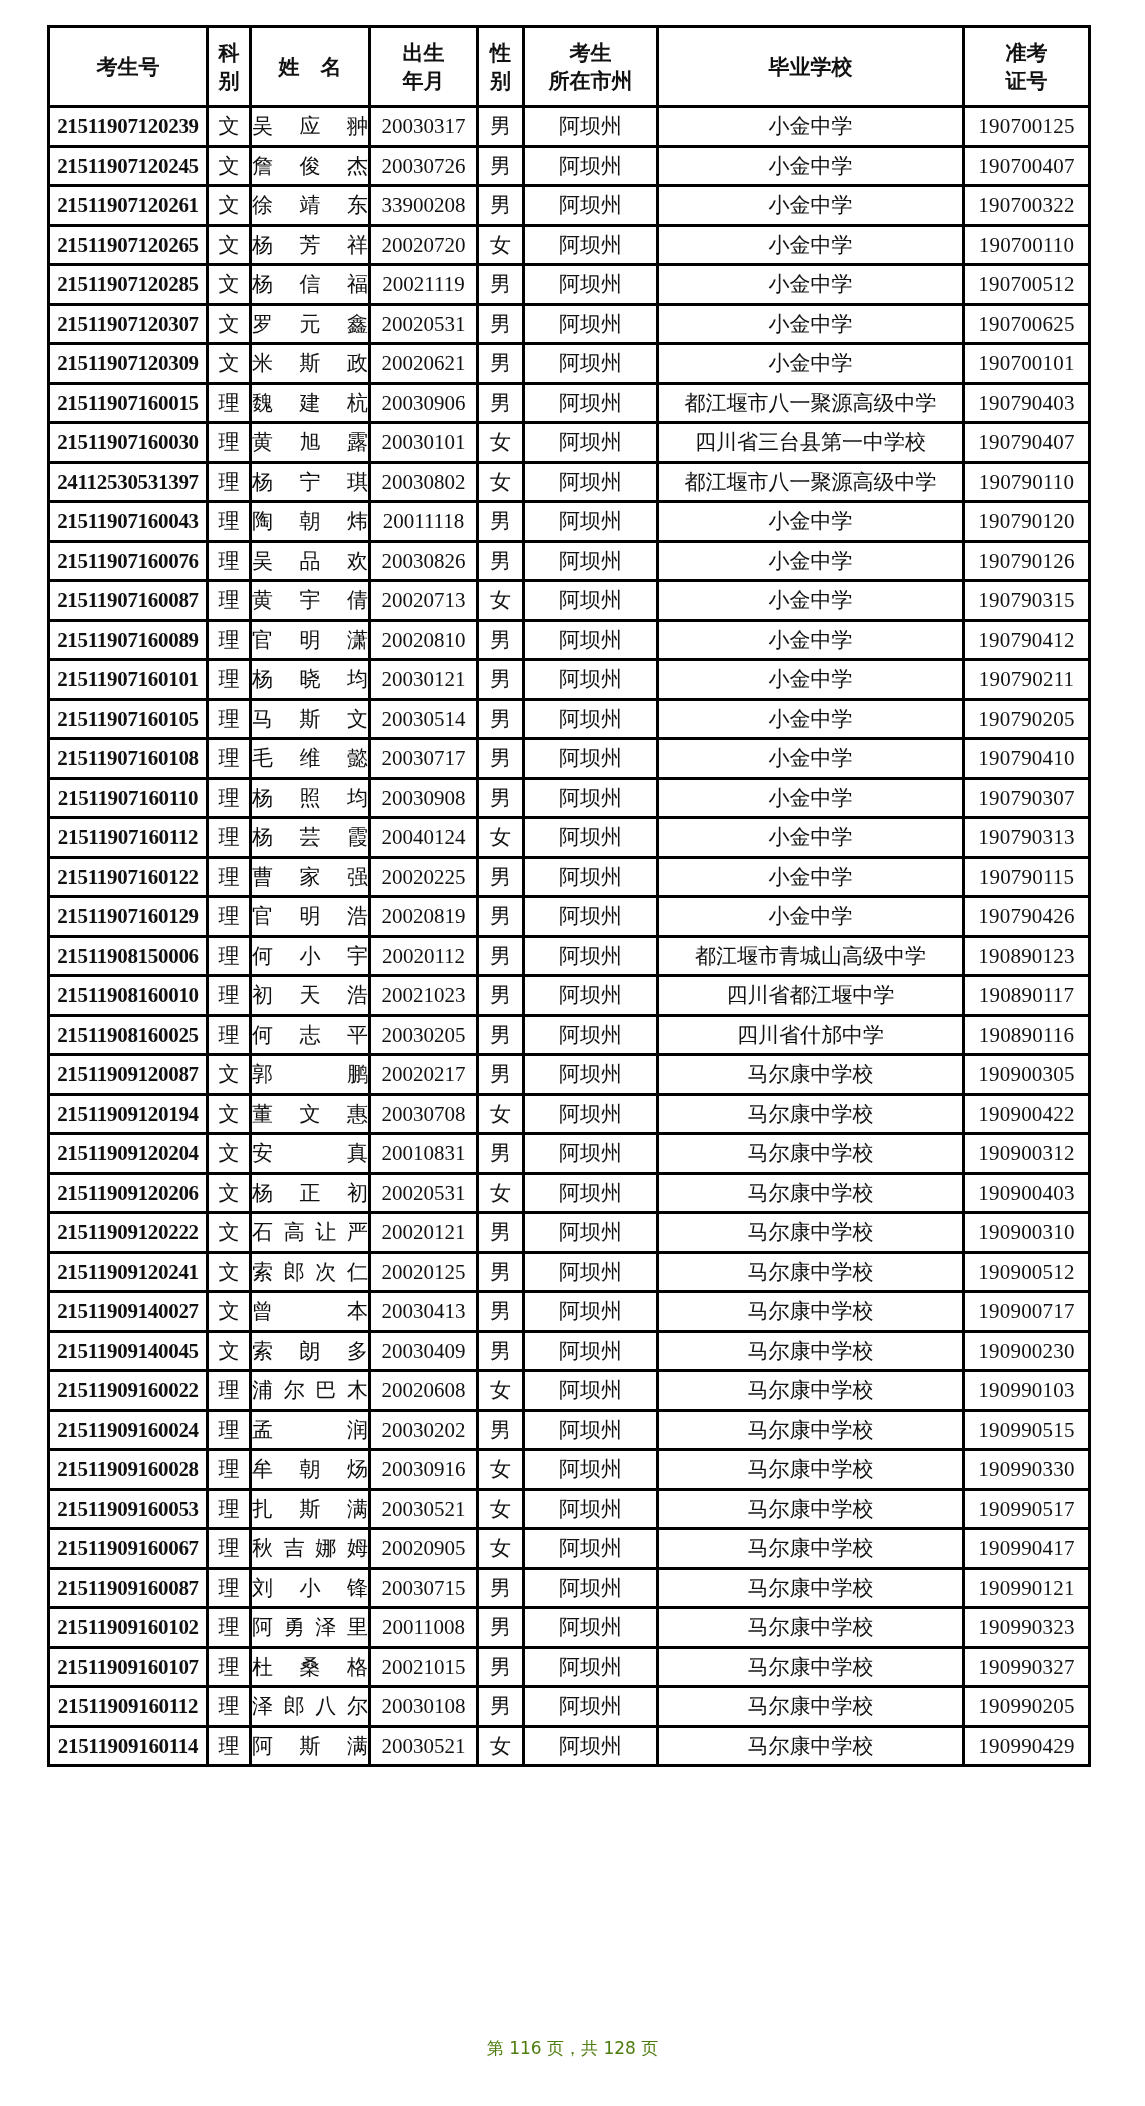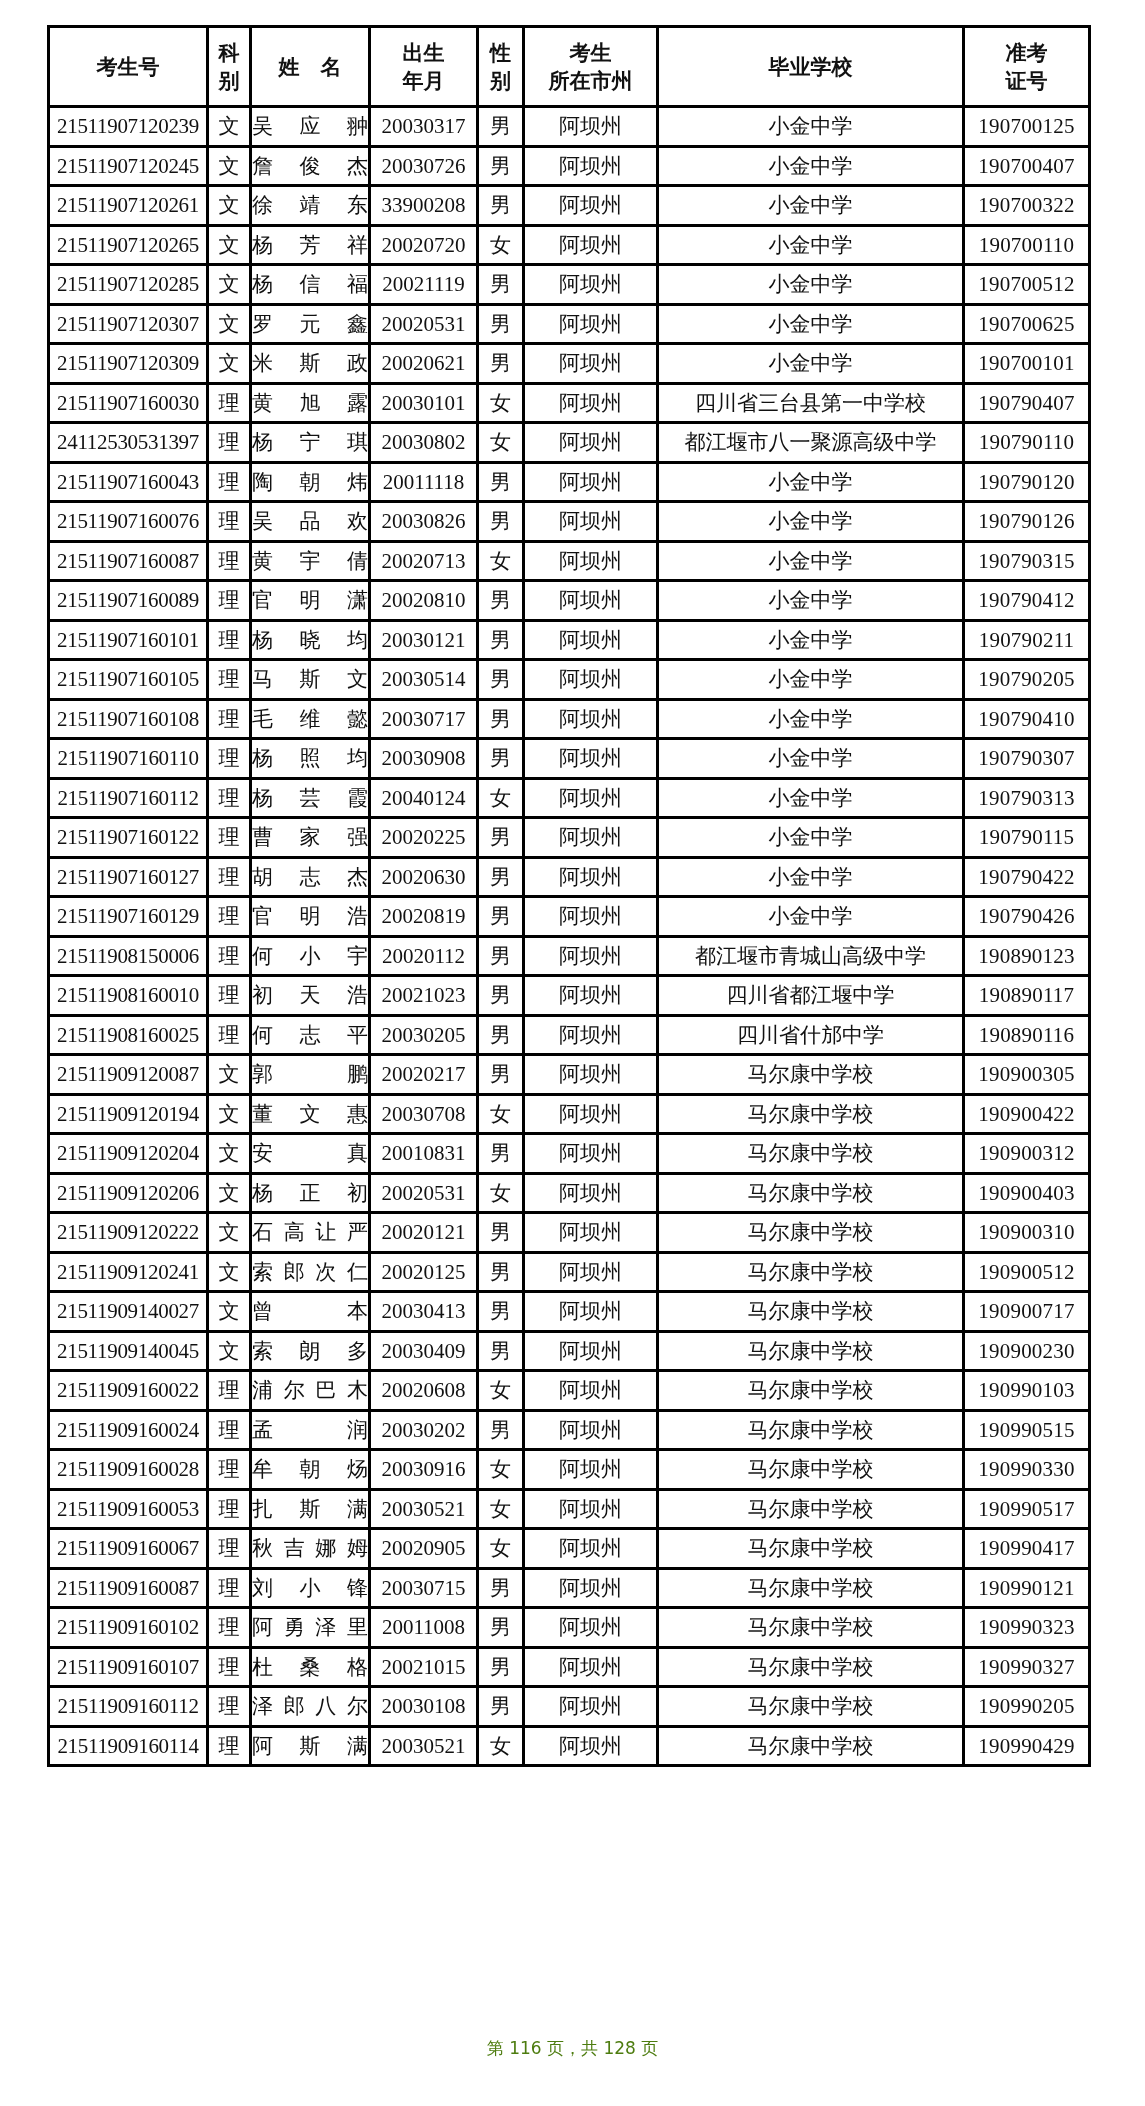--- a/index.html
+++ b/index.html
@@ -4,21 +4,21 @@
 <style>
   html, body { margin: 0; padding: 0; background: #ffffff; }
   body { width: 1145px; height: 2106px; position: relative; overflow: hidden;
          font-family: "Liberation Serif", "DejaVu Serif", serif; color: #111; }
   table.roster { position: absolute; left: 47px; top: 25px; width: 1041px;
                  border-collapse: collapse; table-layout: fixed; }
   table.roster td, table.roster th { border: 3px solid #000; padding: 0; overflow: hidden; white-space: nowrap; }
   table.roster th { height: 77px; font-family: "DejaVu Sans", "Liberation Sans", sans-serif;
                     font-weight: bold; font-size: 21px; line-height: 28px; text-align: center; vertical-align: middle; }
   table.roster td { height: 36.5px; font-size: 21px; text-align: center; vertical-align: middle; line-height: 36px; }
-  td.c-id { text-align: left; padding-left: 4px; letter-spacing: -0.3px; }
+  td.c-id { text-align: left; padding-left: 4px; letter-spacing: -0.3px; font-weight: bold; }
   td.c-name { padding: 0 3px; }
   .name-box { display: flex; justify-content: space-between; width: 100%; height: 36px; overflow: hidden; }
   td.c-admit { letter-spacing: 0.2px; }
   td.c-sub, td.c-sex, td.c-name, td.c-loc, td.c-school { font-family: "DejaVu Serif", "Liberation Serif", serif; font-size: 20px; }
   td.c-loc { padding-left: 20px; text-align: left; }
   .footer { position: absolute; top: 2037px; left: 0; width: 1145px; text-align: center;
             font-family: "DejaVu Sans", "Liberation Sans", sans-serif; font-size: 17px; color: #4d7c0f; }
 </style>
 </head>
 <body>
@@ -158,20 +158,36 @@
             <span>政</span>
           </div>
         </td>
         <td class="c-birth">20020621</td>
         <td class="c-sex">男</td>
         <td class="c-loc">阿坝州</td>
         <td class="c-school">小金中学</td>
         <td class="c-admit">190700101</td>
       </tr>
       <tr>
+        <td class="c-id">21511907160015</td>
+        <td class="c-sub">理</td>
+        <td class="c-name">
+          <div class="name-box">
+            <span>魏</span>
+            <span>建</span>
+            <span>杭</span>
+          </div>
+        </td>
+        <td class="c-birth">20030906</td>
+        <td class="c-sex">男</td>
+        <td class="c-loc">阿坝州</td>
+        <td class="c-school">都江堰市八一聚源高级中学</td>
+        <td class="c-admit">190790403</td>
+      </tr>
+      <tr>
         <td class="c-id">21511907160030</td>
         <td class="c-sub">理</td>
         <td class="c-name">
           <div class="name-box">
             <span>黄</span>
             <span>旭</span>
             <span>露</span>
           </div>
         </td>
         <td class="c-birth">20030101</td>
@@ -348,36 +364,20 @@
             <span>曹</span>
             <span>家</span>
             <span>强</span>
           </div>
         </td>
         <td class="c-birth">20020225</td>
         <td class="c-sex">男</td>
         <td class="c-loc">阿坝州</td>
         <td class="c-school">小金中学</td>
         <td class="c-admit">190790115</td>
-      </tr>
-      <tr>
-        <td class="c-id">21511907160127</td>
-        <td class="c-sub">理</td>
-        <td class="c-name">
-          <div class="name-box">
-            <span>胡</span>
-            <span>志</span>
-            <span>杰</span>
-          </div>
-        </td>
-        <td class="c-birth">20020630</td>
-        <td class="c-sex">男</td>
-        <td class="c-loc">阿坝州</td>
-        <td class="c-school">小金中学</td>
-        <td class="c-admit">190790422</td>
       </tr>
       <tr>
         <td class="c-id">21511907160129</td>
         <td class="c-sub">理</td>
         <td class="c-name">
           <div class="name-box">
             <span>官</span>
             <span>明</span>
             <span>浩</span>
           </div>

